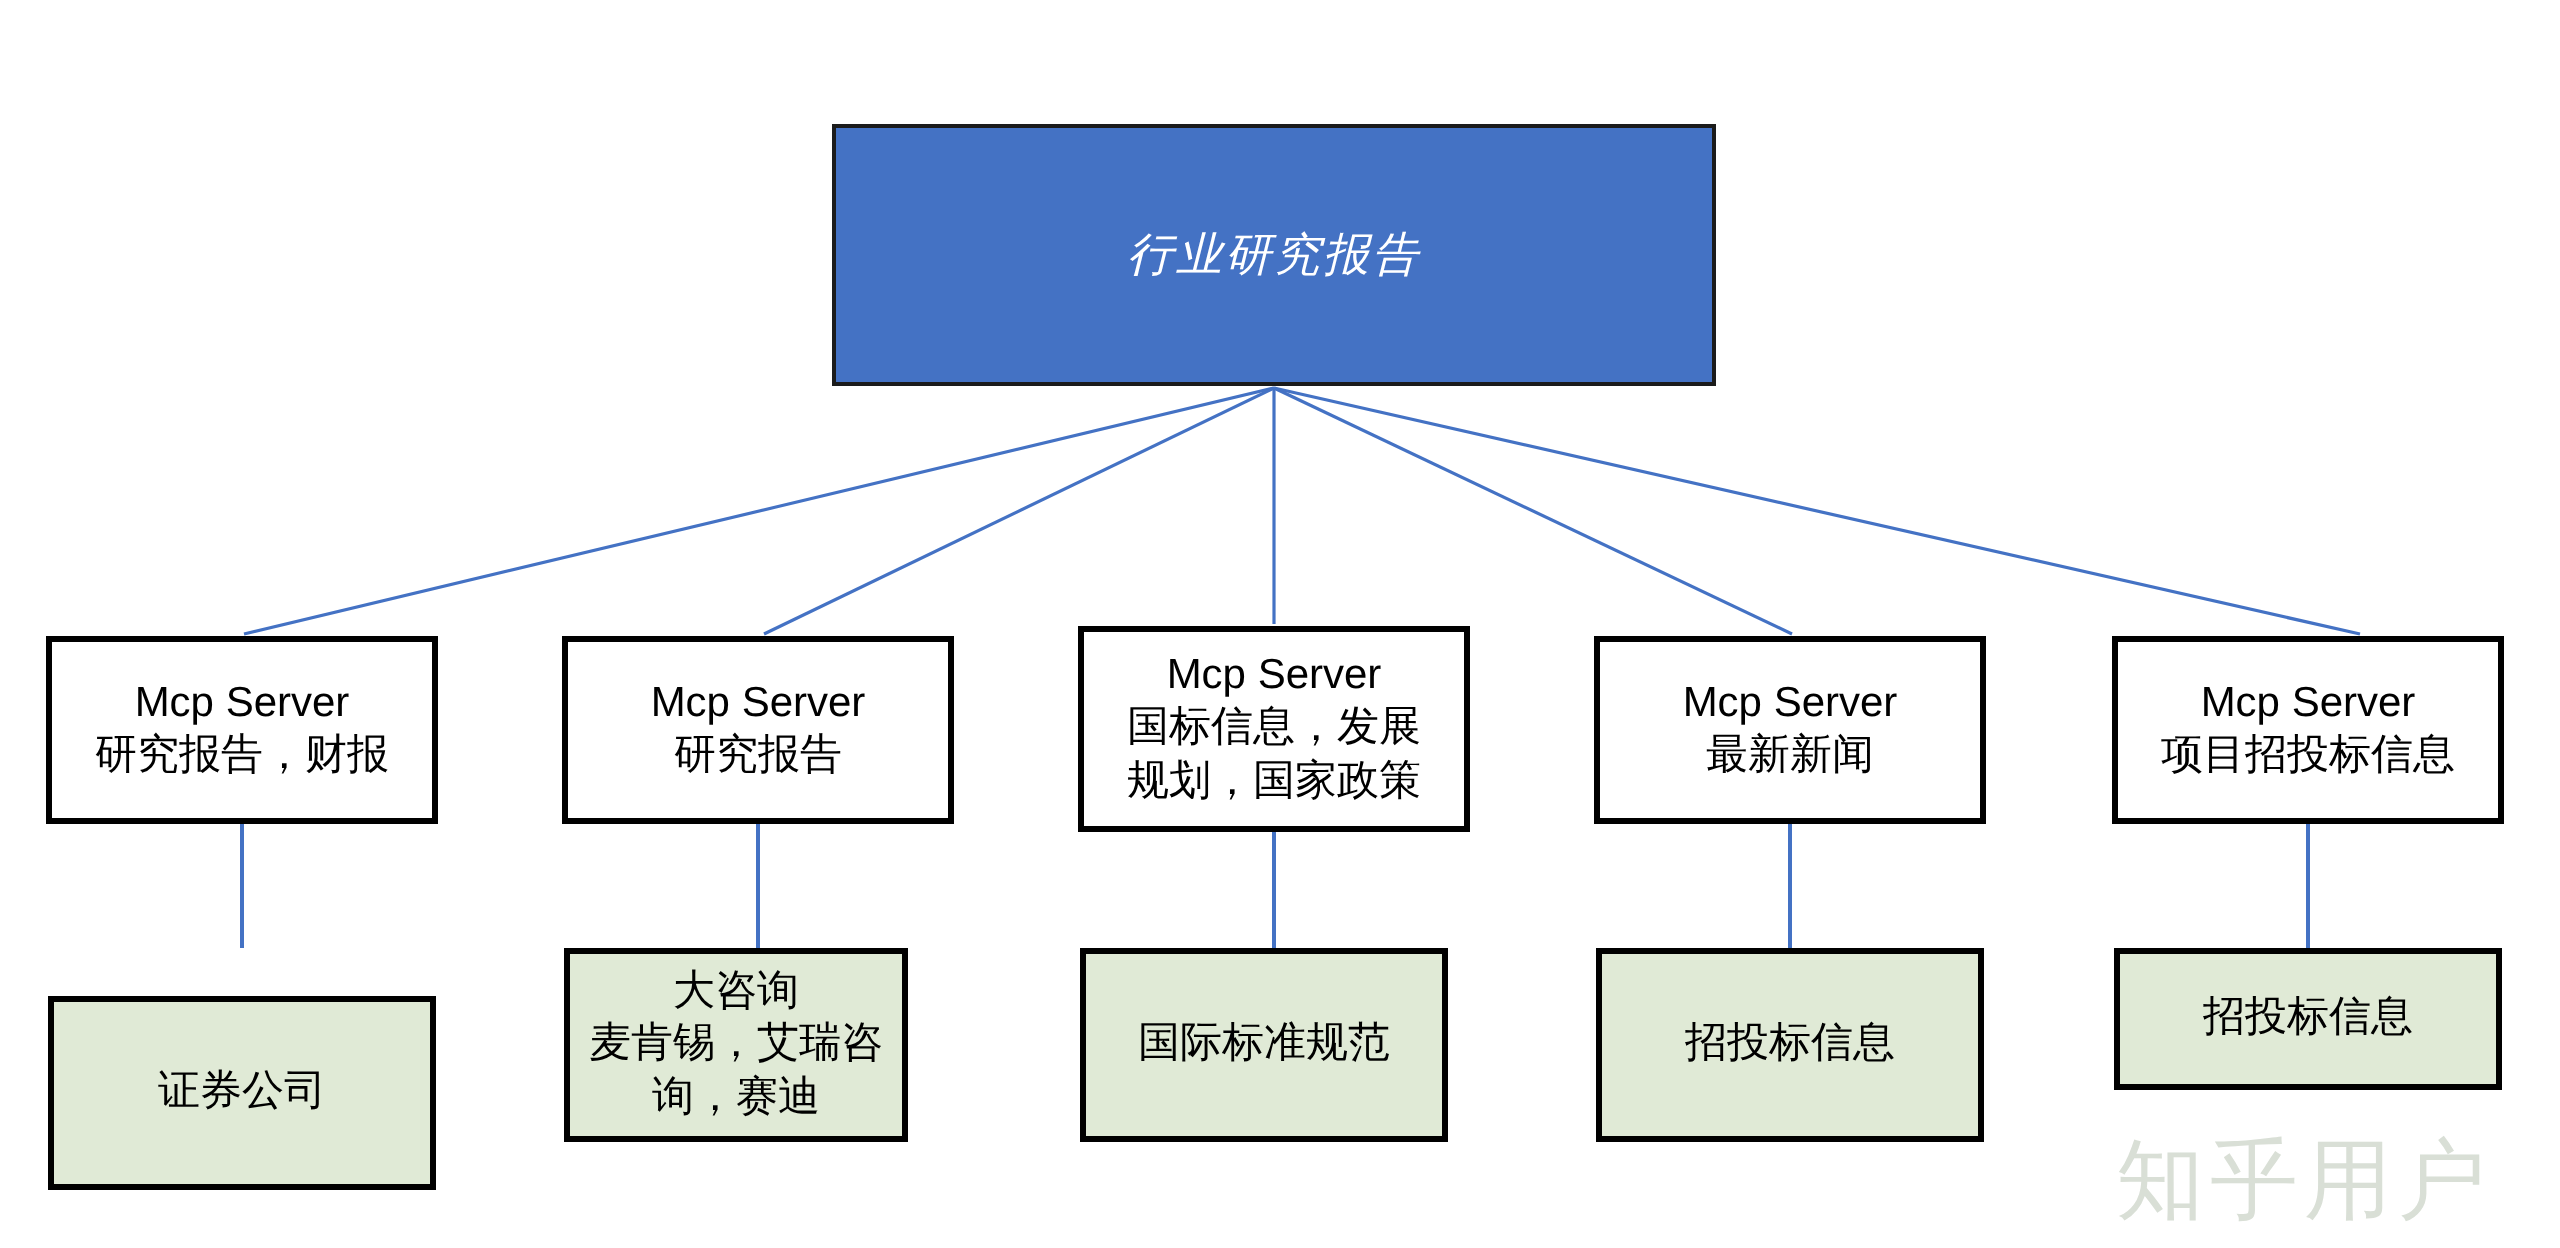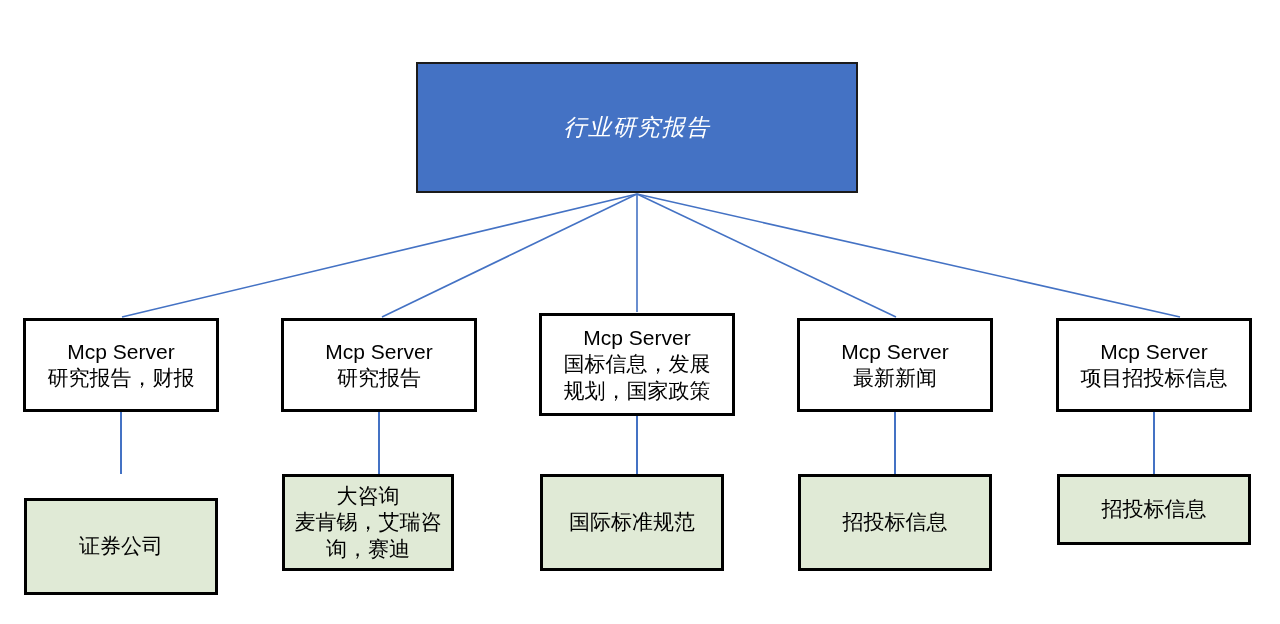--- a/index.html
+++ b/index.html
@@ -137,14 +137,15 @@
         <span class="node-label">国际标准规范</span>
       </div>
       <div class="node node-source" style="left: 798px; top: 474px; width: 194px; height: 97px;">
         <span class="node-label">招投标信息</span>
       </div>
       <div class="node node-source" style="left: 1057px; top: 474px; width: 194px; height: 71px;">
         <span class="node-label">招投标信息</span>
       </div>
     </div>
 
+  <div class="watermark" style="left: 1058px; top: 561px;">知乎用户</div>
 
 </div>
 
 </body></html>

